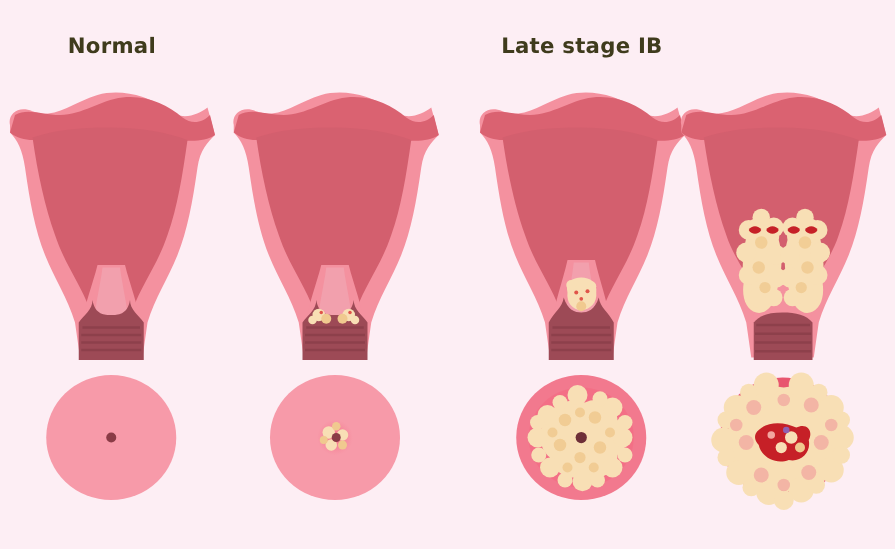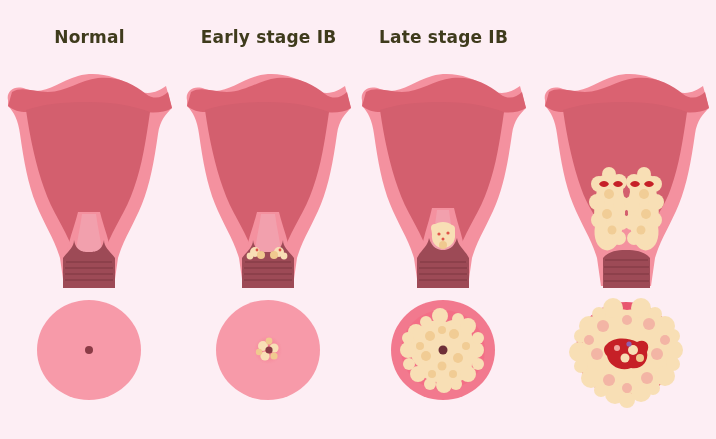--- a/index.html
+++ b/index.html
@@ -59,21 +59,20 @@
 
     <div class="face-wrap">
       <svg viewBox="0 0 179 125">
         <ellipse cx="89" cy="58" rx="52" ry="50" fill="#f79aa9"></ellipse>
         <circle cx="89" cy="58" r="4" fill="#8a3b46"></circle>
       </svg>
     </div>
   </div>
 
   <div class="panel" style="left:179px;">
-    <div class="panel-title">Early stage IB</div>
 
     <div class="uterus-wrap">
       <svg viewBox="0 0 179 228">
         <g>
           <path d="M8,38 C6,30 14,22 26,27 C44,34 58,20 78,14 C96,9 118,14 134,26 C146,35 158,30 166,24 L172,46
                    C166,52 160,58 158,72 C154,100 150,122 142,142 C134,162 124,176 118,196 L114,224 L64,224 L60,196
                    C54,176 44,162 36,142 C28,122 24,100 20,72 C18,58 14,50 8,44 Z" fill="#f4919f"></path>
           <path d="M12,30 C22,24 34,30 48,30 C66,30 80,18 98,16 C118,14 134,22 146,32 C154,38 162,36 168,30 L172,46
                    C160,54 140,50 120,46 C96,41 70,41 46,47 C30,51 18,52 8,44 Z" fill="#da6271"></path>
           <path d="M26,48 C44,42 62,40 88,40 C114,40 134,44 150,50 C146,78 142,104 134,126
@@ -121,21 +120,21 @@
           <circle cx="86" cy="64" r="4.6" fill="#f8dfb5"></circle>
           <circle cx="95" cy="64" r="3.6" fill="#f0c98f"></circle>
           <circle cx="90" cy="49" r="3.4" fill="#f0c98f"></circle>
           <circle cx="80" cy="60" r="3.2" fill="#f0c98f"></circle>
         </g>
         <circle cx="90" cy="58" r="3.6" fill="#8a3b46"></circle>
       </svg>
     </div>
   </div>
 
-  <div class="panel" style="left:354px;">
+  <div class="panel" style="left:376px;">
     <div class="panel-title">Late stage IB</div>
 
     <div class="uterus-wrap">
       <svg viewBox="0 0 179 228">
         <g>
           <path d="M8,38 C6,30 14,22 26,27 C44,34 58,20 78,14 C96,9 118,14 134,26 C146,35 158,30 166,24 L172,46
                    C166,52 160,58 158,72 C154,100 150,122 142,142 C134,162 124,176 118,196 L114,224 L64,224 L60,196
                    C54,176 44,162 36,142 C28,122 24,100 20,72 C18,58 14,50 8,44 Z" fill="#f4919f"></path>
           <path d="M12,30 C22,24 34,30 48,30 C66,30 80,18 98,16 C118,14 134,22 146,32 C154,38 162,36 168,30 L172,46
                    C160,54 140,50 120,46 C96,41 70,41 46,47 C30,51 18,52 8,44 Z" fill="#da6271"></path>

